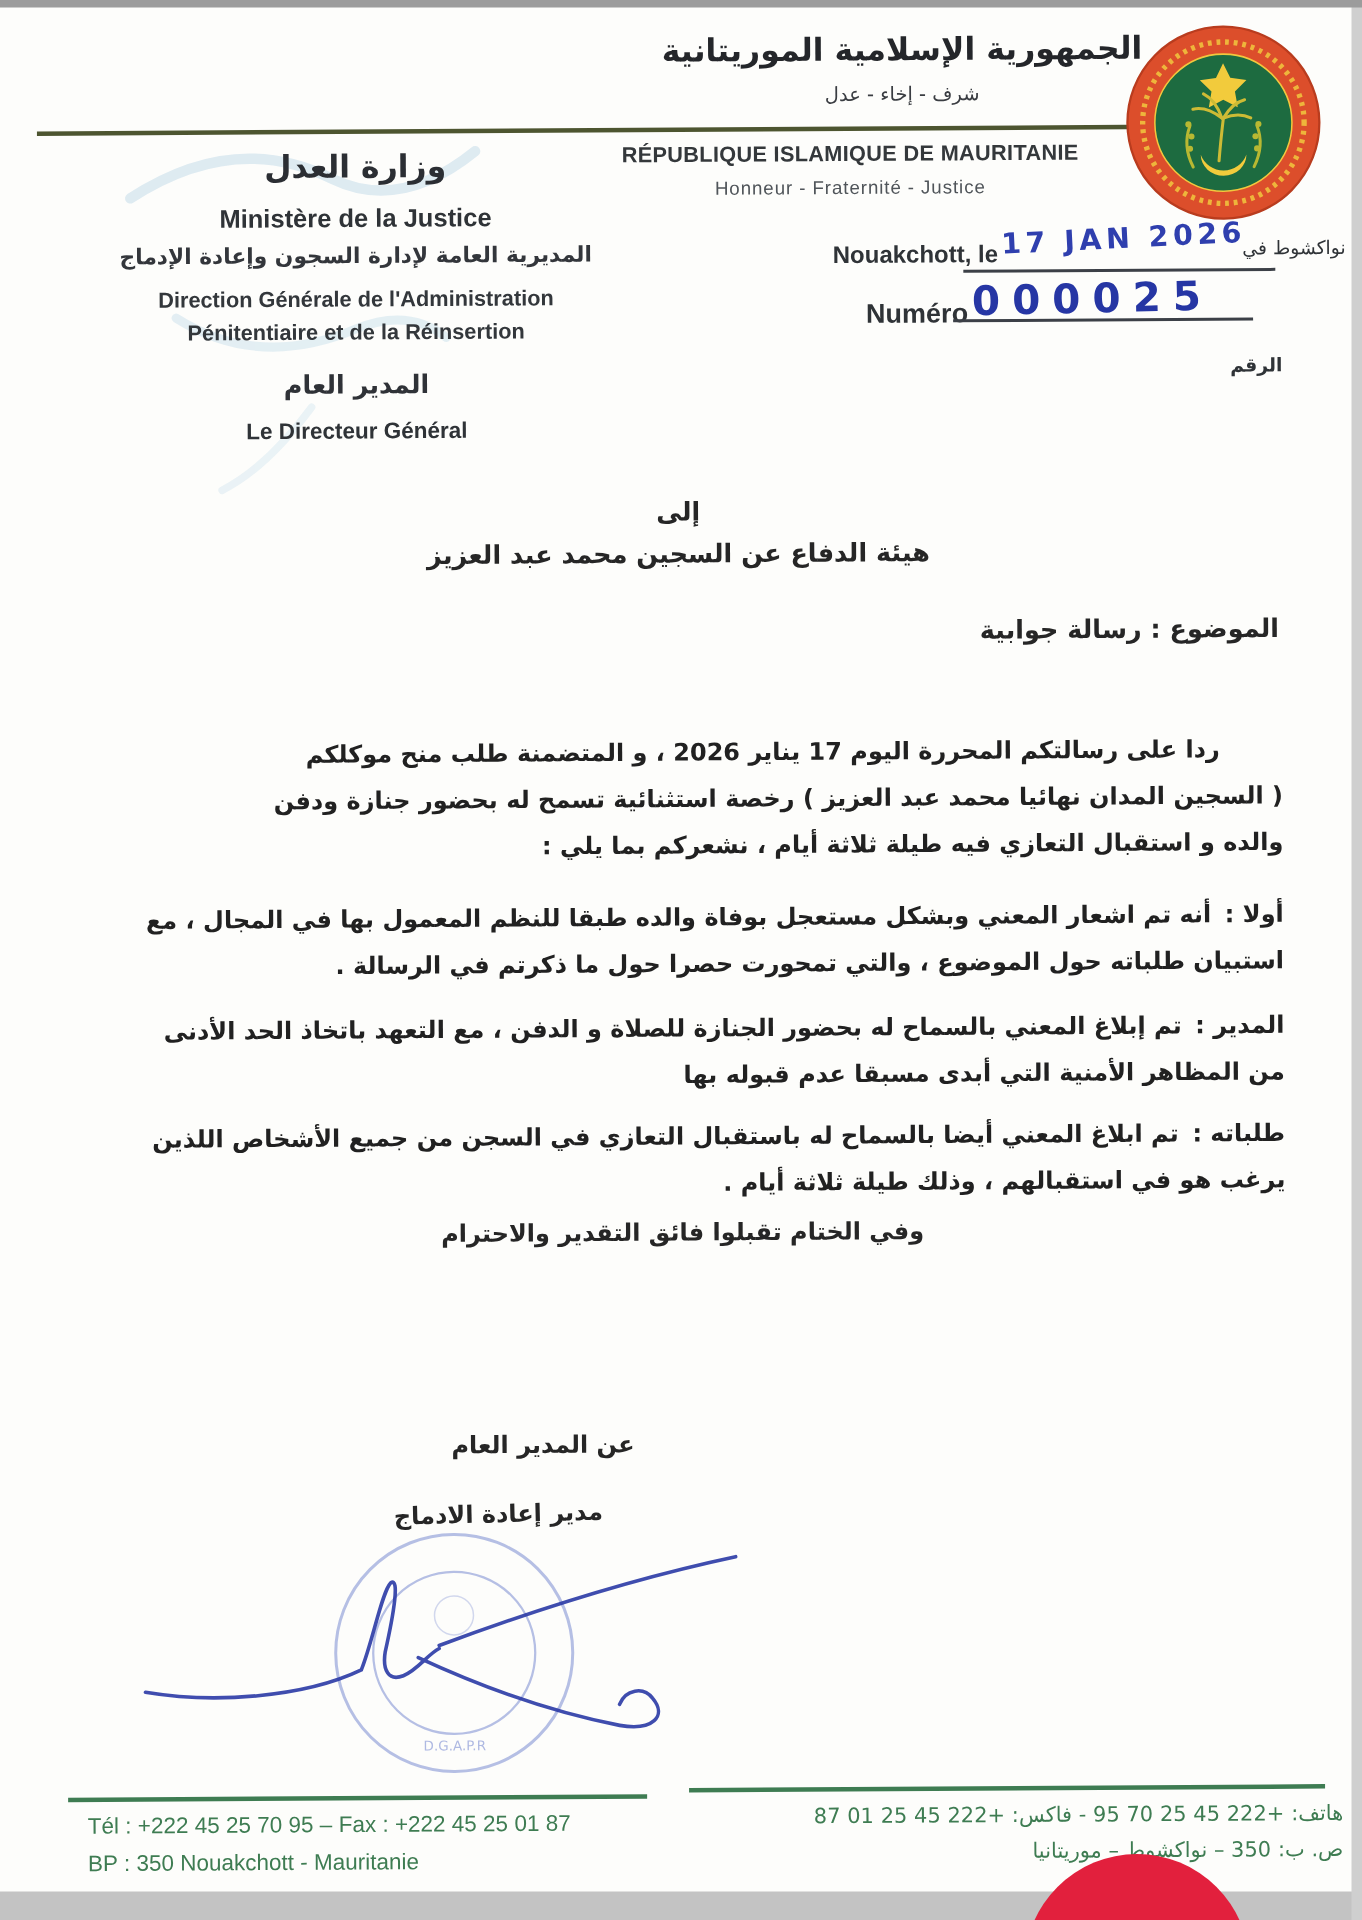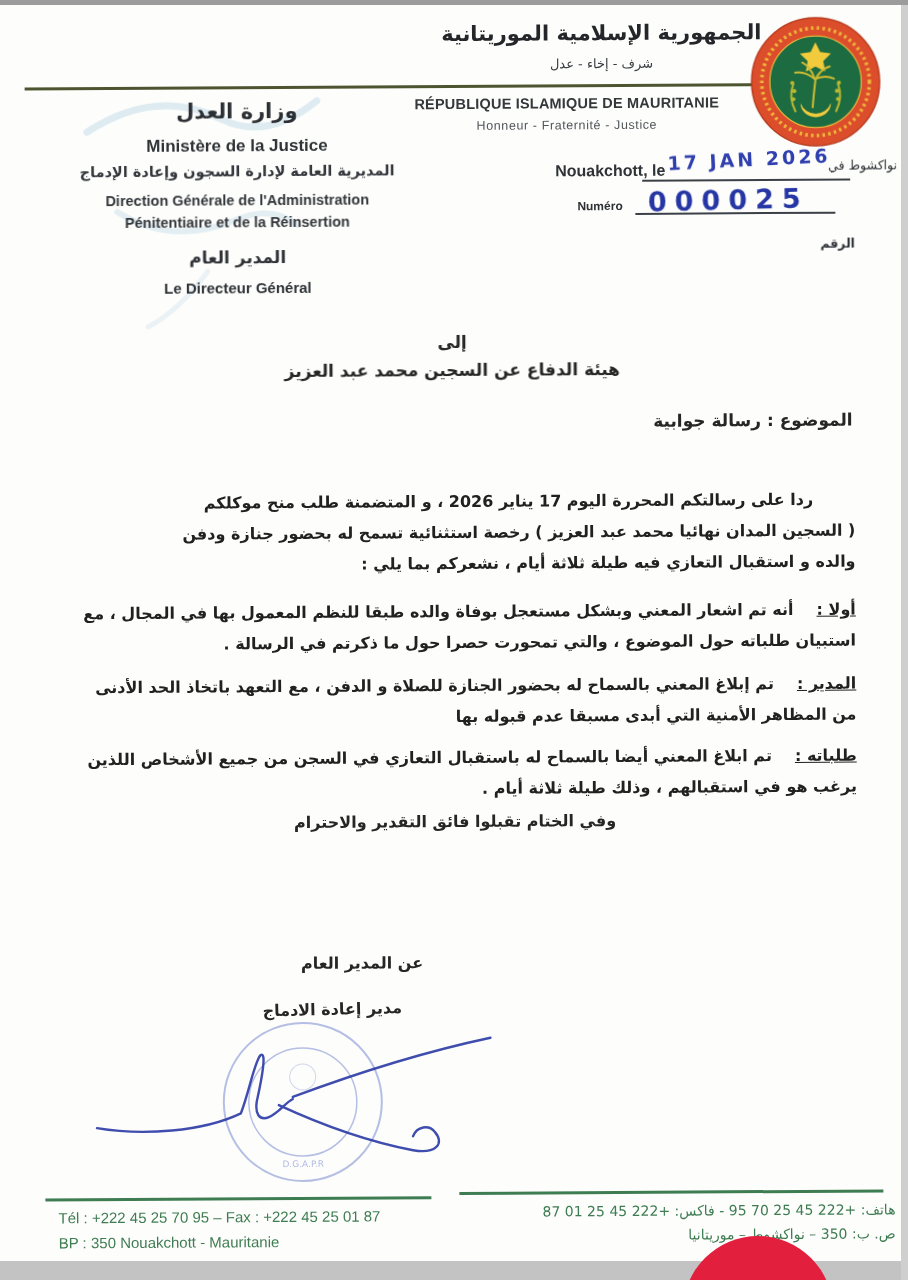--- a/index.html
+++ b/index.html
@@ -31,34 +31,34 @@
   .dir-fr2{top:115px;font-size:14.5px;font-weight:bold;color:#33373b;}
   .director-ar{top:148px;font-size:17px;font-weight:bold;color:#2f3237;}
   .director-fr{top:180px;font-size:15px;font-weight:bold;color:#2f3337;}
   .emblem{left:753px;top:18px;width:132px;height:132px;}
   
   .place-fr{left:558px;top:163px;font-size:16px;font-weight:bold;color:#2f3337;}
   .date-line{left:645px;top:181px;width:208px;height:2px;background:#3c4047;}
   .date-stamp{left:652px;top:150px;width:200px;text-align:center;font-size:19px;font-weight:bold;
               color:#2f3fae;letter-spacing:3px;transform:rotate(-2.5deg);font-family:"DejaVu Sans",sans-serif;}
   .place-ar{left:800px;top:160px;width:100px;text-align:right;font-size:12.5px;font-weight:normal;color:#2f3337;}
-  .num-fr{left:580px;top:200px;font-size:12px;font-weight:bold;color:#2f3337;}
+  .num-fr{left:580px;top:200px;font-size:18px;font-weight:bold;color:#2f3337;}
   .num-line{left:638px;top:214px;width:200px;height:2px;background:#3c4047;}
   .num-stamp{left:636px;top:186px;width:190px;text-align:center;font-size:27px;font-weight:bold;
              color:#2636a4;letter-spacing:8px;transform:rotate(-1deg);font-family:"DejaVu Sans",sans-serif;}
   .num-ar{left:790px;top:198px;width:100px;text-align:center;font-size:12.5px;font-weight:bold;color:#2f3337;margin-top:40px;}
   
   .to-label{left:0;top:332px;width:908px;font-size:17px;font-weight:600;}
   .addressee{left:0;top:360px;width:908px;font-size:17px;font-weight:600;}
   .subject{left:110px;top:412px;right:54px;text-align:right;font-size:17px;font-weight:600;}
   .para{position:absolute;right:52px;left:56px;text-align:right;font-size:16px;font-weight:600;
         line-height:31px;color:#212121;}
   .para div{white-space:nowrap;}
   .indent{text-indent:42px;}
-  .p-label{text-decoration:underline;margin-left:23px;}
+  .p-label{margin-left:9px;}
   .p-intro{top:486px;}
   .p-first{top:596px;}
   .p-second{top:670px;}
   .p-third{top:742px;}
   .closing{left:0;top:812px;width:908px;text-align:center;font-size:16px;font-weight:600;}
   
   .on-behalf{left:250px;top:953px;width:220px;text-align:center;font-size:16px;font-weight:600;}
   .signer-title{left:218px;top:999px;width:224px;text-align:center;font-size:16px;font-weight:600;transform:rotate(-1deg);}
   .stamp{left:190px;top:1016px;width:220px;height:170px;}
   .signature-svg{left:80px;top:1008px;width:430px;height:165px;}

